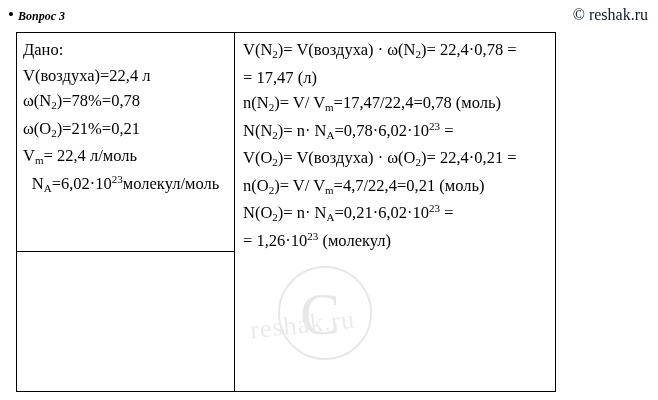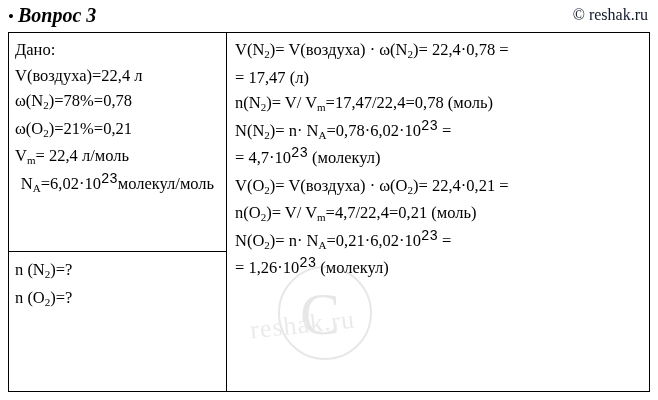--- a/index.html
+++ b/index.html
@@ -23,44 +23,44 @@
   }
   .header {
     position: relative;
     height: 30px;
     padding: 4px 8px 0 8px;
     box-sizing: border-box;
   }
   .title {
     font-weight: bold;
     font-style: italic;
-    font-size: 20px;
+    font-size: 12px;
     line-height: 22px;
     display: inline-block;
   }
   .bullet {
     display: inline-block;
     font-size: 17px;
     line-height: 22px;
     margin-right: 4px;
   }
   .site-credit {
     position: absolute;
     right: 10px;
     top: 4px;
     font-size: 16px;
     line-height: 22px;
     font-family: "Liberation Serif", serif;
     color: #0f172a;
   }
   .solution-table {
     position: absolute;
-    left: 8px;
+    left: 16px;
     top: 32px;
-    width: 642px;
+    width: 540px;
     height: 360px;
     border: 1px solid #000000;
     box-sizing: border-box;
     display: flex;
     background: #ffffff;
   }
   .col-left {
     width: 218px;
     box-sizing: border-box;
     border-right: 1px solid #000000;
@@ -99,25 +99,24 @@
     white-space: normal;
     text-align: center;
   }
   sub {
     font-size: 11px;
     vertical-align: baseline;
     position: relative;
     top: 3px;
   }
   sup {
-    font-size: 14px;
+    font-size: 11px;
     vertical-align: baseline;
     position: relative;
     top: -6px;
-    font-family: Liberation Mono, monospace;
   }
   .spacer-line {
     height: 25px;
   }
   .watermark {
     position: absolute;
     left: 248px;
     top: 258px;
     width: 180px;
     height: 110px;
@@ -168,32 +167,27 @@
     <div class="col-left">
       <div class="given-block">
         <div class="line">Дано:</div>
         <div class="line">V(воздуха)=22,4 л</div>
         <div class="line">ω(N<sub>2</sub>)=78%=0,78</div>
         <div class="line">ω(O<sub>2</sub>)=21%=0,21</div>
         <div class="line">V<sub>m</sub>= 22,4 л/моль</div>
         <div class="line wrap">N<sub>A</sub>=6,02·10<sup>23</sup>молекул/моль</div>
       </div>
       <div class="divider"></div>
-      <div class="ask-block">
-        <div class="line">n (N<sub>2</sub>)=?</div>
-        <div class="line">n (O<sub>2</sub>)=?</div>
-      </div>
     </div>
 
     <div class="col-right">
       <div class="line">V(N<sub>2</sub>)= V(воздуха) · ω(N<sub>2</sub>)= 22,4·0,78 =</div>
       <div class="line">= 17,47 (л)</div>
       <div class="line">n(N<sub>2</sub>)= V/ V<sub>m</sub>=17,47/22,4=0,78 (моль)</div>
       <div class="line">N(N<sub>2</sub>)= n· N<sub>A</sub>=0,78·6,02·10<sup>23</sup> =</div>
-      <div class="line">= 4,7·10<sup>23</sup> (молекул)</div>
       <div class="line">V(O<sub>2</sub>)= V(воздуха) · ω(O<sub>2</sub>)= 22,4·0,21 =</div>
       <div class="line">n(O<sub>2</sub>)= V/ V<sub>m</sub>=4,7/22,4=0,21 (моль)</div>
       <div class="line">N(O<sub>2</sub>)= n· N<sub>A</sub>=0,21·6,02·10<sup>23</sup> =</div>
       <div class="line">= 1,26·10<sup>23</sup> (молекул)</div>
       <div class="spacer-line"></div>
     </div>
 
   </div>
 
   <div class="watermark">

